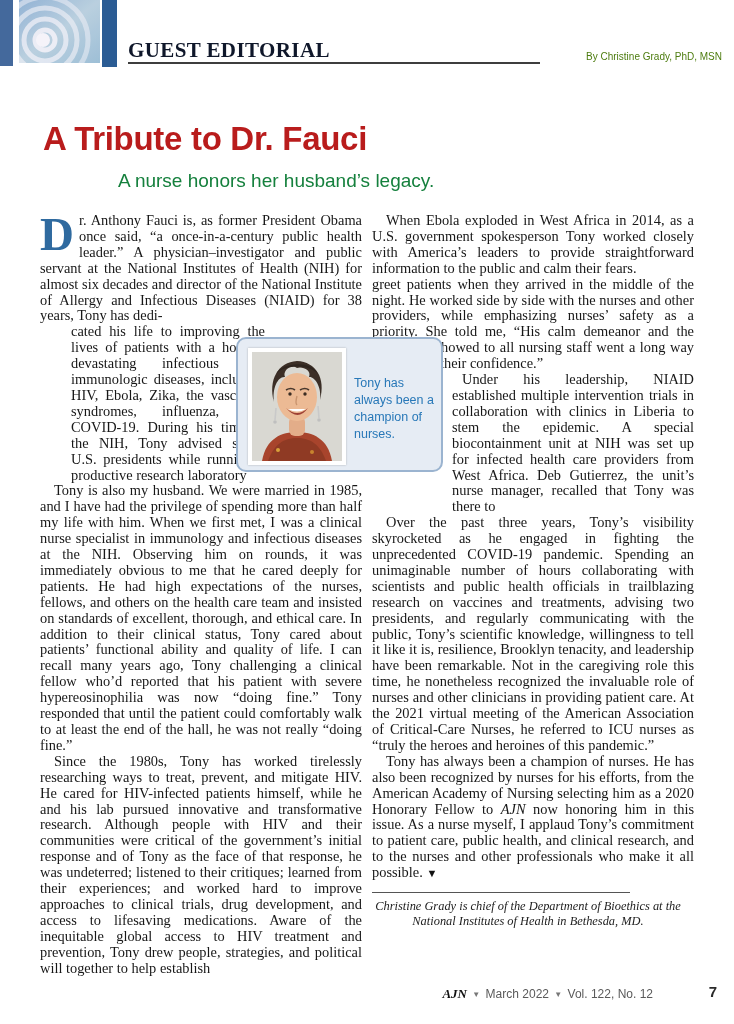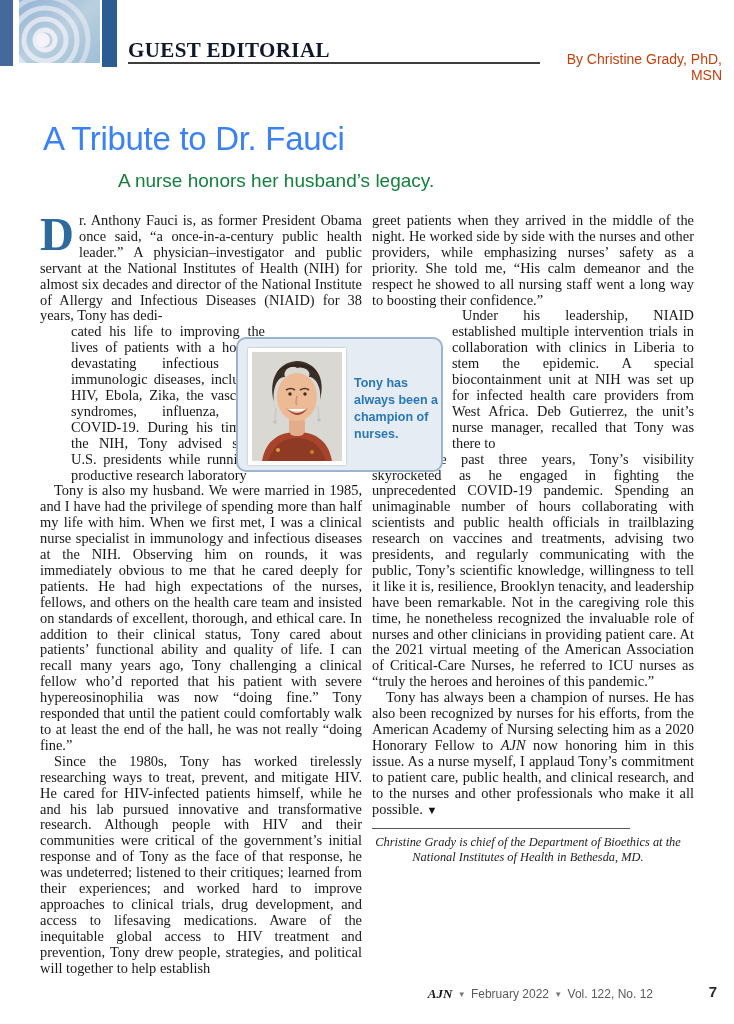--- a/index.html
+++ b/index.html
@@ -14,27 +14,27 @@
   .spiral-logo { position:absolute; left:19px; top:0; width:81px; height:63px; display:block; }
   .header-bar  { position:absolute; left:102px; top:0; width:15px; height:67px; background:#2b5c94; }
   .section-label {
     position:absolute; left:128px; top:38px;
     font-family:"Liberation Serif", serif; font-weight:bold;
     font-size:21px; letter-spacing:0.4px; color:#0f172a;
   }
   .header-rule { position:absolute; left:128px; top:62px; width:412px; height:2px; background:#3d3d3d; }
   .byline {
     position:absolute; left:540px; top:51px; width:182px; text-align:right;
-    font-family:"Liberation Sans", sans-serif; font-size:14px; color:#c2410c;
+    font-family:"Liberation Sans", sans-serif; font-size:10px; color:#4d7c0f;
   }
   
   .page-title {
     position:absolute; left:43px; top:120px;
-    font-family:"Liberation Sans", sans-serif; font-weight:normal;
-    font-size:33px; letter-spacing:-0.3px; color:#3b82f6;text-align:center;
+    font-family:"Liberation Sans", sans-serif; font-weight:bold;
+    font-size:33px; letter-spacing:-0.3px; color:#b91c1c;text-align:center;
   }
   .page-subtitle {
     position:absolute; left:118px; top:170px;
     font-family:"Liberation Sans", sans-serif; font-size:19px; color:#15803d;
   }
   
   .col {
     position:absolute; top:213px; width:322px;
     font-size:14.4px; line-height:15.9px; text-align:justify; color:#171717;
   }
@@ -54,21 +54,21 @@
     position:absolute; left:236px; top:337px; width:207px; height:135px;
     background:#e6ecf4; border:2px solid #9bb4d0; border-radius:10px;
   }
   .photo-frame {
     position:absolute; left:10px; top:9px; width:98px; height:117px;
     background:#ffffff; padding:4px; box-shadow:0 0 2px rgba(0,0,0,0.25);
   }
   .photo-frame svg { display:block; width:90px; height:109px; }
   .pull-quote {
     position:absolute; left:116px; top:36px; width:88px;
-    font-family:"Liberation Sans", sans-serif; font-weight:bold;
+    font-family:"Liberation Sans", sans-serif; font-weight:normal;
     font-size:12.5px; line-height:1.35; color:#2878b8; text-align:left;
   }
   
   .footnote-block { margin-top:10px; }
   .footnote-rule { width:258px; height:1px; background:#555; margin-bottom:6px; }
   .footnote-text {
     font-style:italic; font-size:12.4px; line-height:15px;
     text-align:center; color:#222; width:312px;
   }
   
@@ -116,20 +116,21 @@
   <div class="page-subtitle">A nurse honors her husband’s legacy.</div>
 
   <div class="col col-left">
     <p class="para"><span class="drop-cap">D</span><span>r. Anthony Fauci is, as former President Obama once said, “a once-in-a-century pub­lic health leader.” A physician–investigator and public servant at the National Institutes of Health (NIH) for almost six decades and director of the National Institute of Allergy and Infectious Diseases (NIAID) for 38 years, Tony has dedi-</span></p>
     <p class="para seg-narrow-left">cated his life to improving the lives of patients with a host of devastating infectious and immunologic diseases, including HIV, Ebola, Zika, the vasculitis syndromes, influenza, and COVID-19. During his time at the NIH, Tony advised seven U.S. presidents while running a productive research laboratory</p>
     <p class="para indent">Tony is also my husband. We were married in 1985, and I have had the privilege of spending more than half my life with him. When we first met, I was a clinical nurse specialist in immunology and infectious diseases at the NIH. Observing him on rounds, it was immediately obvious to me that he cared deeply for patients. He had high expectations of the nurses, fellows, and others on the health care team and insisted on standards of excellent, thorough, and ethical care. In addition to their clinical status, Tony cared about patients’ functional ability and quality of life. I can recall many years ago, Tony challenging a clinical fellow who’d reported that his patient with severe hypereosinophilia was now “doing fine.” Tony responded that until the patient could comfortably walk to at least the end of the hall, he was not really “doing fine.”</p>
     <p class="para indent">Since the 1980s, Tony has worked tirelessly researching ways to treat, prevent, and mitigate HIV. He cared for HIV-infected patients himself, while he and his lab pursued innovative and transformative research. Although people with HIV and their communities were critical of the government’s initial response and of Tony as the face of that response, he was undeterred; listened to their critiques; learned from their experiences; and worked hard to improve approaches to clinical trials, drug development, and access to lifesaving medications. Aware of the inequitable global access to HIV treatment and prevention, Tony drew people, strategies, and political will together to help establish</p>
   </div>
 
   <div class="col col-right">
+    <p class="para indent">When Ebola exploded in West Africa in 2014, as a U.S. government spokesperson Tony worked closely with America’s leaders to provide straightforward information to the public and calm their fears.</p>
     <p class="para">greet patients when they arrived in the middle of the night. He worked side by side with the nurses and other providers, while emphasizing nurses’ safety as a priority. She told me, “His calm demeanor and the respect he showed to all nursing staff went a long way to boosting their confidence.”</p>
     <p class="para seg-narrow-right">Under his leadership, NIAID established multiple intervention trials in collaboration with clinics in Liberia to stem the epidemic. A special biocontainment unit at NIH was set up for infected health care providers from West Africa. Deb Gutierrez, the unit’s nurse manager, recalled that Tony was there to</p>
     <p class="para indent">Over the past three years, Tony’s visibility skyrocketed as he engaged in fighting the unprecedented COVID-19 pandemic. Spending an unimaginable number of hours collaborating with scientists and public health officials in trailblazing research on vaccines and treatments, advising two presidents, and regularly communicating with the public, Tony’s scientific knowledge, willingness to tell it like it is, resilience, Brooklyn tenacity, and leadership have been remarkable. Not in the caregiving role this time, he nonetheless recognized the invaluable role of nurses and other clinicians in providing patient care. At the 2021 virtual meeting of the American Association of Critical-Care Nurses, he referred to ICU nurses as “truly the heroes and heroines of this pandemic.”</p>
     <p class="para indent"><span>Tony has always been a champion of nurses. He has also been recognized by nurses for his efforts, from the American Academy of Nursing selecting him as a 2020 Honorary Fellow to </span><em class="ajn-italic">AJN</em><span> now honoring him in this issue. As a nurse myself, I applaud Tony’s commitment to patient care, public health, and clinical research, and to the nurses and other professionals who make it all possible. </span><span class="end-mark">▼</span></p>
     <div class="footnote-block">
       <div class="footnote-rule"></div>
       <div class="footnote-text">Christine Grady is chief of the Department of Bioethics at the National Institutes of Health in Bethesda, MD.</div>
     </div>
   </div>
 
@@ -163,19 +164,19 @@
         <path d="M34 56 q11 10 22 0 q-10 14 -22 0 Z" fill="#9e4034"></path>
         <path d="M36 57 q9 5 18 0 Z" fill="#ffffff"></path>
       </svg>
     </div>
     <div class="pull-quote">Tony has always been a champion of nurses.</div>
   </div>
 
   <div class="journal-footer">
     <span class="f-journal">AJN</span>
     <span class="f-sep">▼</span>
-    <span>February 2022</span>
+    <span>March 2022</span>
     <span class="f-sep">▼</span>
     <span>Vol. 122, No. 12</span>
   </div>
   <div class="page-number">7</div>
 
 </div>
 
 </body></html>

